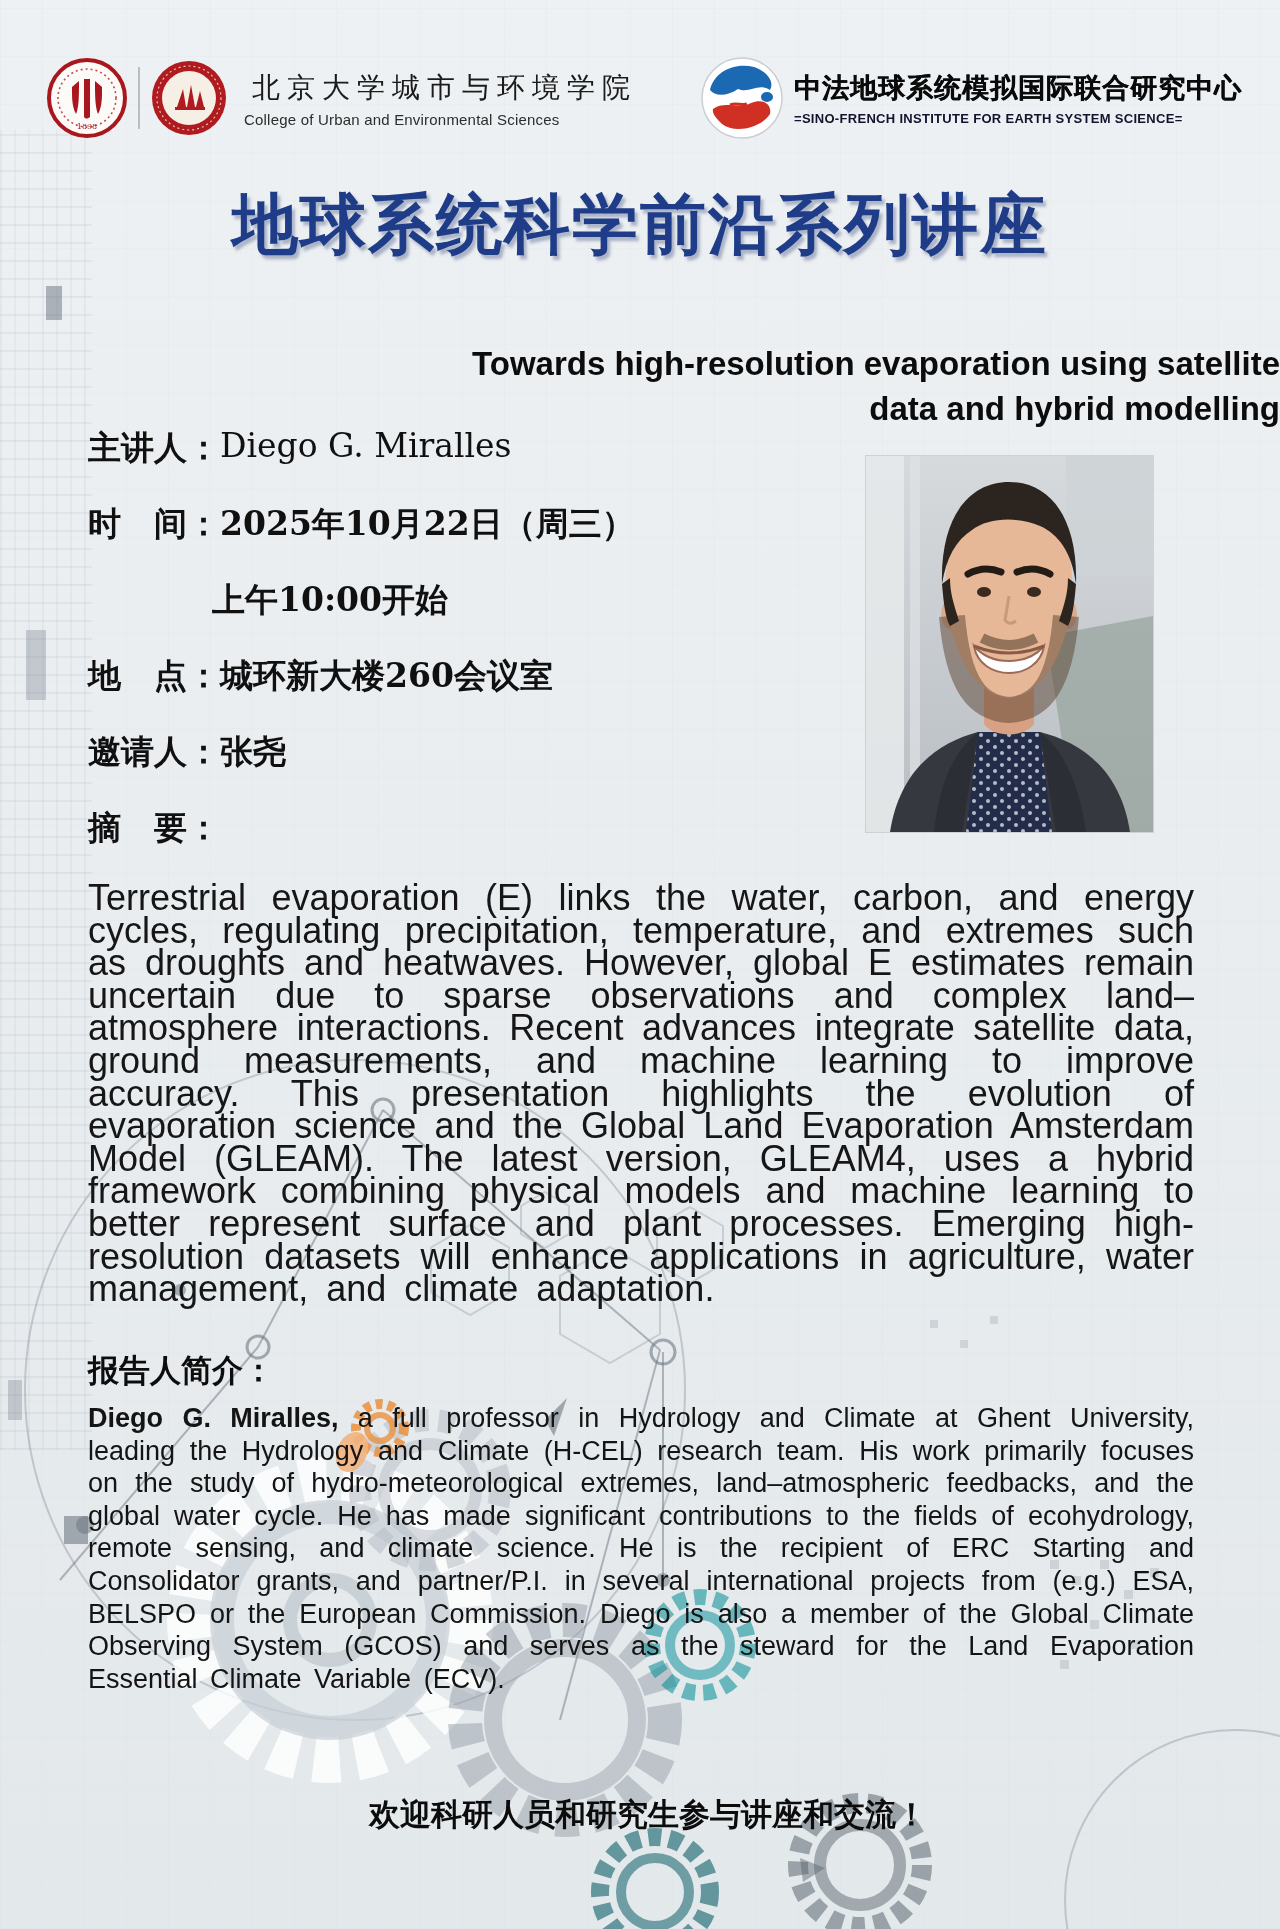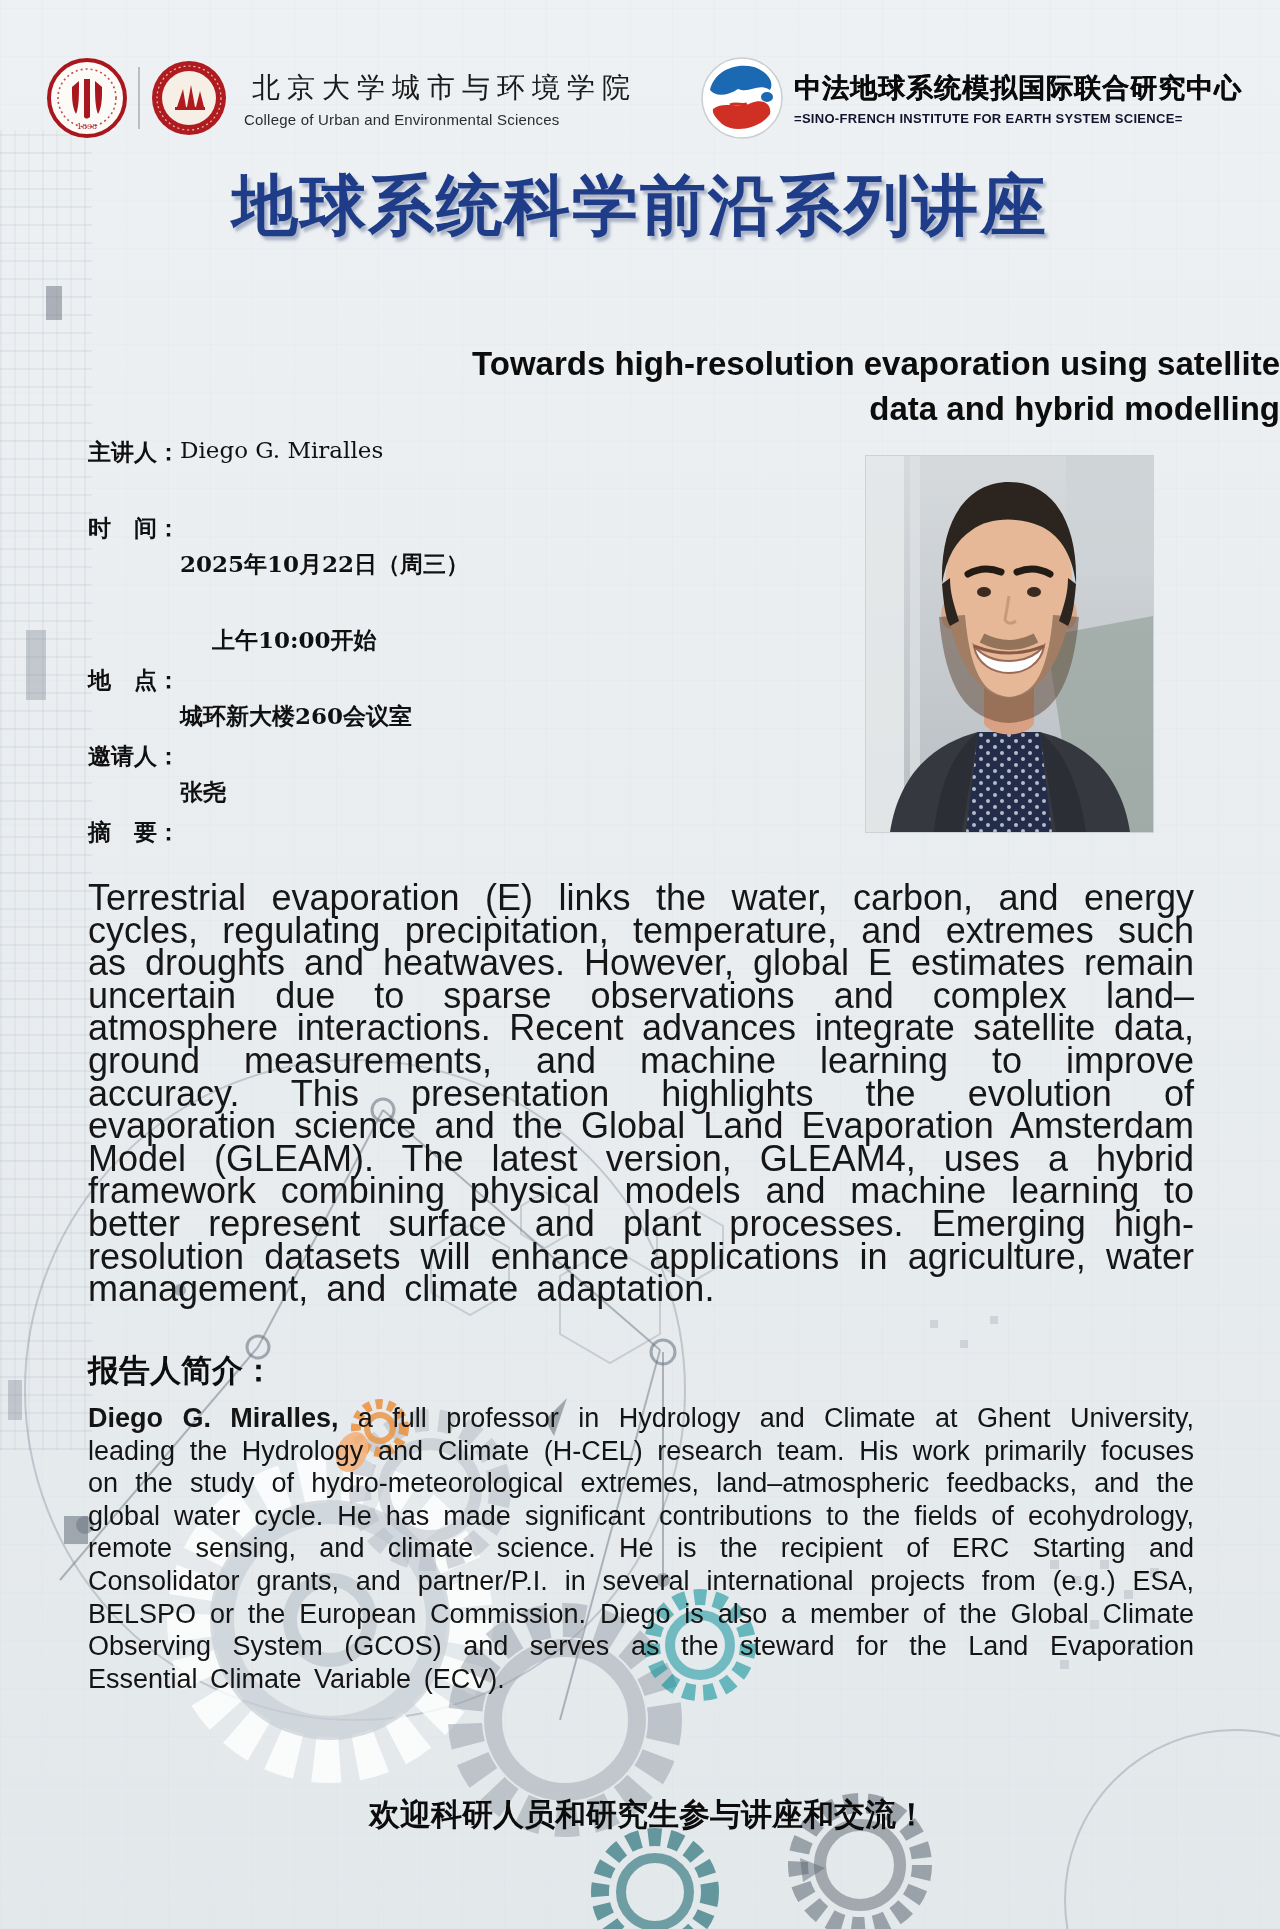--- a/index.html
+++ b/index.html
@@ -31,34 +31,34 @@
   .college-text{margin-left:16px;}
   .college-cn{font-size:28px;letter-spacing:7px;color:#1b1b1b;font-weight:500;white-space:nowrap;margin-left:8px;}
   .college-en{font-size:15px;color:#2c2c2c;margin-top:4px;letter-spacing:.2px;}
   .brand-right{display:flex;align-items:center;}
   .globe{width:84px;height:84px;flex:0 0 auto;margin-right:10px;}
   .inst-cn{font-size:27px;font-weight:900;color:#0a0a0a;letter-spacing:1px;white-space:nowrap;
     text-shadow:.6px 0 #0a0a0a;}
   .inst-en{font-size:13px;font-weight:700;color:#13132e;margin-top:5px;letter-spacing:.3px;}
 
   
-  .series-title{position:absolute;top:161px;left:0;width:100%;text-align:center;
+  .series-title{position:absolute;top:180px;left:0;width:100%;text-align:center;
     font-family:"DejaVu Serif","Liberation Serif",serif;font-weight:700;
     font-size:66px;letter-spacing:2px;color:#1e3c87;
     text-shadow:3px 4px 3px rgba(105,120,155,.5);}
   .talk-title{position:absolute;top:341px;left:0;width:100%;text-align:right;
     font-weight:700;font-size:33px;line-height:45px;color:#0c0c0c;}
 
   
-  .info{position:absolute;left:88px;top:437px;font-size:23px;color:#101010;text-align:center;}
+  .info{position:absolute;left:88px;top:426px;font-size:33px;color:#101010;text-align:center;}
   .info-row{height:76px;display:flex;align-items:flex-start;white-space:nowrap;}
   .cjk-serif{font-family:"DejaVu Serif","Liberation Serif",serif;}
   .info .label{font-weight:700;}
   .info .value{font-family:"DejaVu Serif","Liberation Serif",serif;}
-  .info .value-cjk{font-weight:700;margin-top:36px;}
+  .info .value-cjk{font-weight:700;}
   .indent{margin-left:124px;}
 
   
   .abstract{position:absolute;left:88px;top:882px;width:1106px;text-align:justify;
     font-size:36px;line-height:32.6px;color:#161616;word-spacing:8px;}
   .bio-heading{position:absolute;left:88px;top:1350px;font-size:31px;font-weight:700;color:#0d0d0d;}
   .bio{position:absolute;left:88px;top:1402px;width:1106px;text-align:justify;
     font-size:27px;line-height:32.6px;color:#141414;word-spacing:5px;}
   .bio .lead{font-weight:700;}
   .footer-line{position:absolute;left:8px;top:1794px;width:100%;text-align:center;

